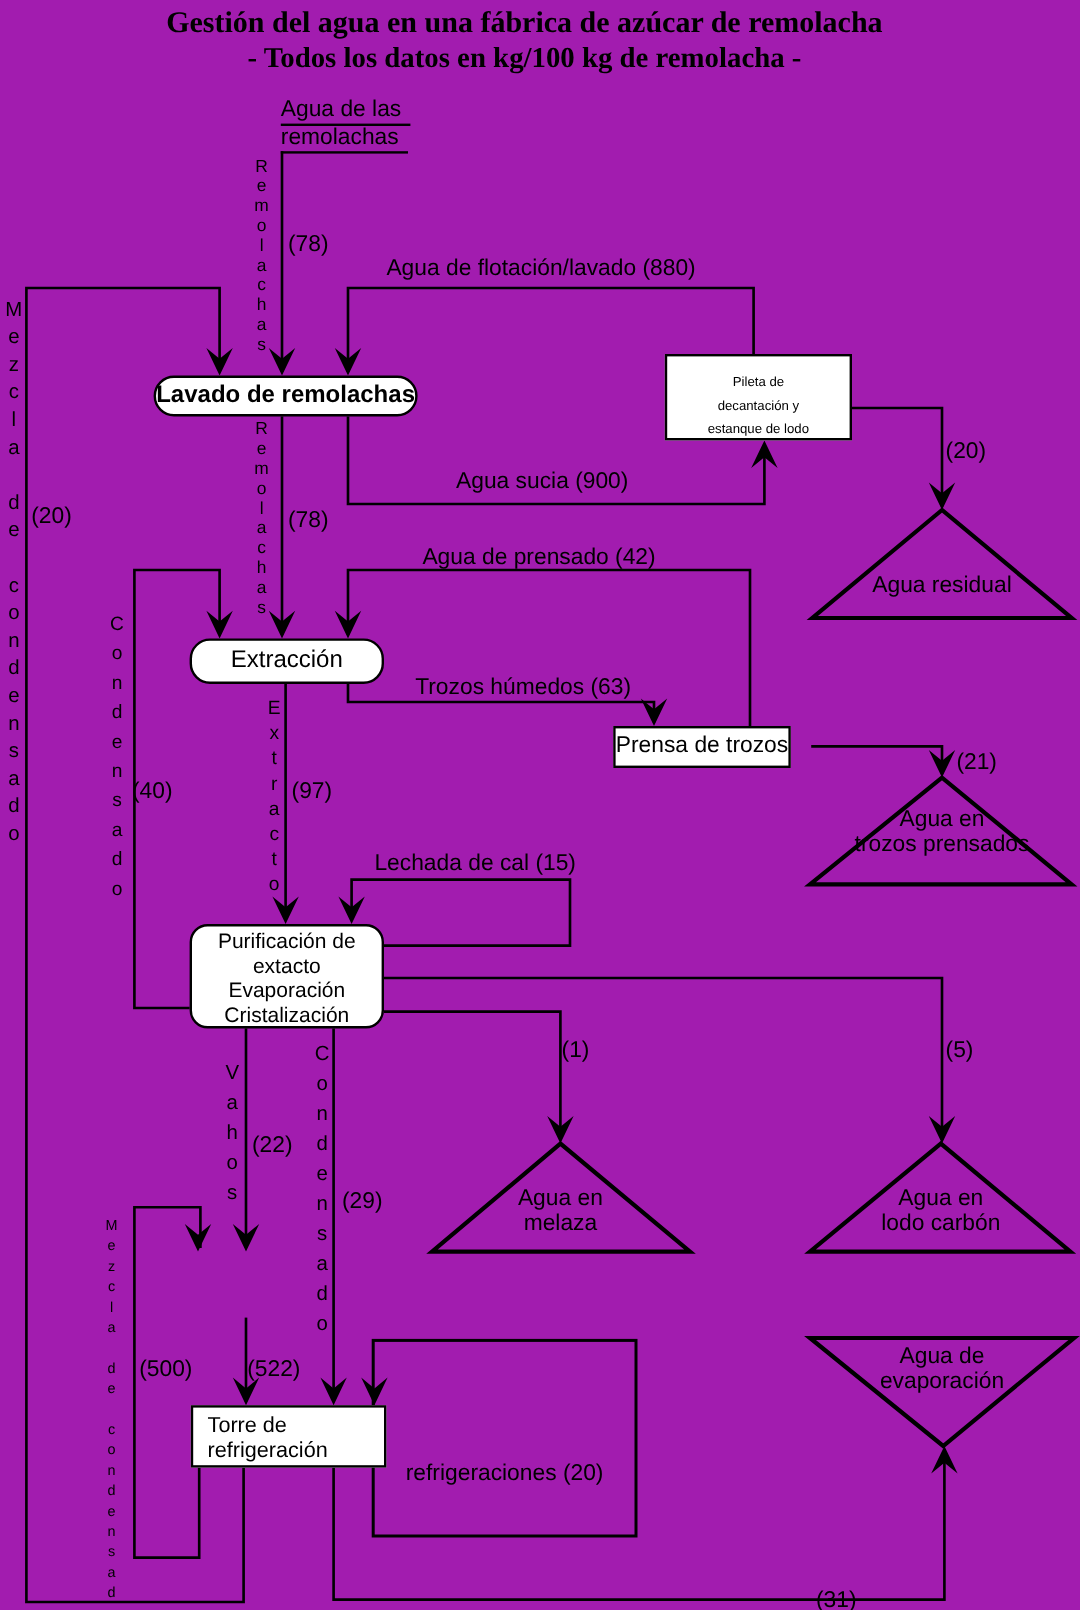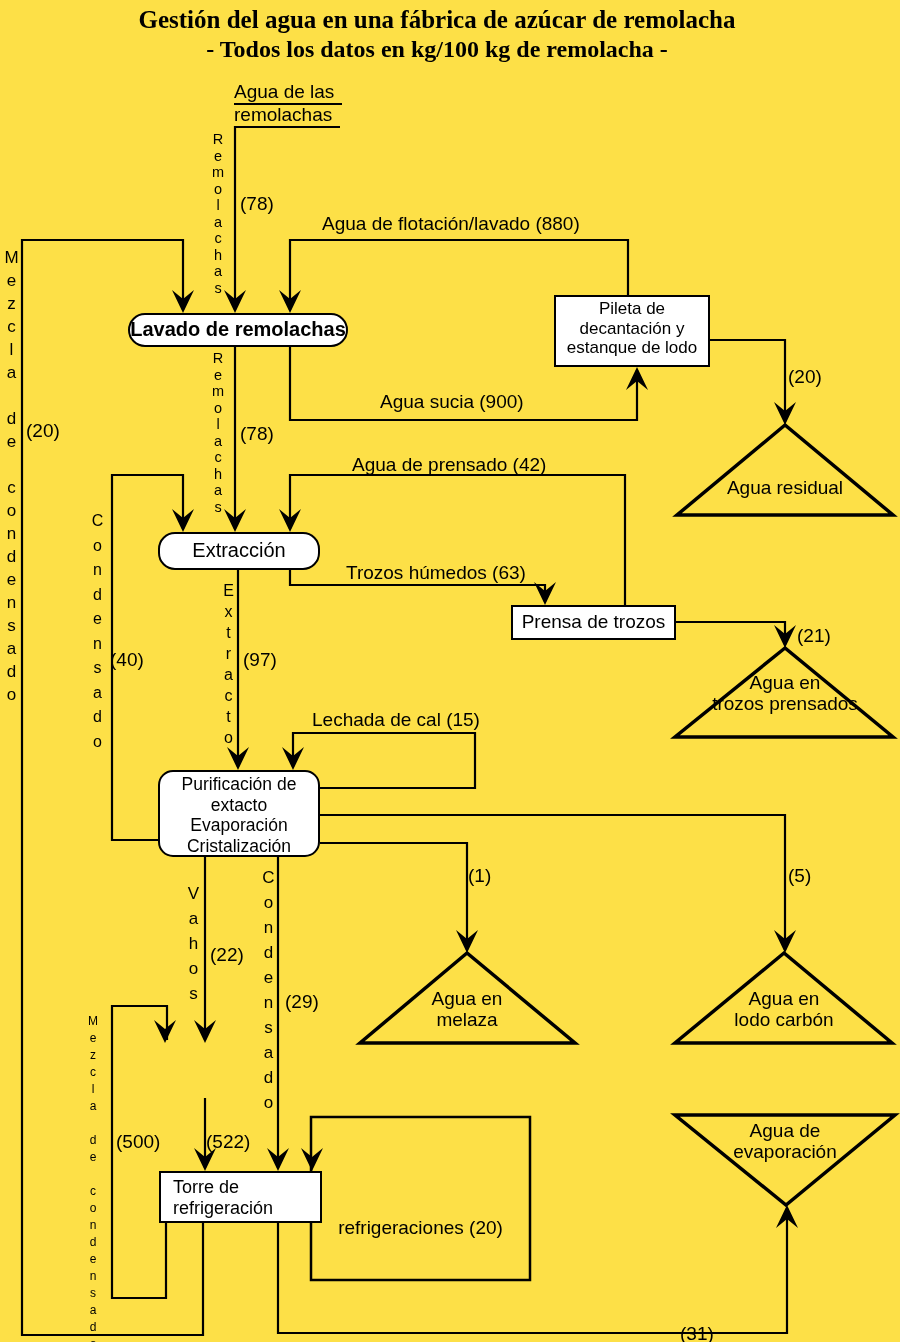--- a/index.html
+++ b/index.html
@@ -1,16 +1,16 @@
 <!DOCTYPE html>
 <html><head>
 <meta charset="utf-8">
 <style>
   html,body{margin:0;padding:0;background:#fff;}
-  #canvas{position:relative;width:900px;height:1342px;background:#fde047;overflow:hidden;
+  #canvas{position:relative;width:900px;height:1342px;background:#a21caf;overflow:hidden;
           font-family:"Liberation Sans",sans-serif;color:#000;}
   #flow-svg{position:absolute;left:0;top:0;z-index:1;}
   .lbl{position:absolute;z-index:3;font-size:19px;white-space:nowrap;line-height:20px;}
   .title{position:absolute;left:0;width:874px;text-align:center;z-index:3;
          font-family:"Liberation Serif",serif;font-weight:bold;}
   .t1{top:6px;font-size:25px;}
   .t2{top:36px;font-size:24px;}
   .src{position:absolute;left:186px;top:82px;z-index:3;font-size:19px;line-height:20px;margin-left:48px;}
   .src-line{display:table;border-bottom:2px solid #000;padding-right:8px;padding-bottom:1px;}
   .vtext{position:absolute;z-index:3;writing-mode:vertical-rl;text-orientation:upright;
@@ -108,31 +108,31 @@
 
   <div class="src">
     <span class="src-line">Agua de las</span>
     <span class="src-line">remolachas</span>
   </div>
 
   <div class="box rbox" style="left:128px;top:313px;width:220px;height:34px;font-size:20px;line-height:29px;font-weight:bold;">
     <span>Lavado de remolachas</span>
   </div>
 
-  <div class="box" style="left:554px;top:295px;width:156px;height:72px;font-size:17px;line-height:19.5px;padding-top:2px;">
+  <div class="box" style="left:554px;top:295px;width:156px;height:72px;font-size:11px;line-height:19.5px;padding-top:13px;">
     <span class="blk">Pileta de</span>
     <span class="blk">decantación y</span>
     <span class="blk">estanque de lodo</span>
   </div>
 
   <div class="box rbox" style="left:158px;top:532px;width:162px;height:38px;font-size:20px;line-height:33px;">
     <span>Extracción</span>
   </div>
 
-  <div class="box" style="left:511px;top:605px;width:165px;height:35px;font-size:19px;line-height:30px;">
+  <div class="box" style="left:511px;top:605px;width:148px;height:35px;font-size:19px;line-height:30px;">
     <span>Prensa de trozos</span>
   </div>
 
   <div class="box rbox" style="left:158px;top:770px;width:162px;height:87px;font-size:17.5px;line-height:20.5px;padding-top:2px;border-radius:15px;">
     <span class="blk">Purificación de</span>
     <span class="blk">extacto</span>
     <span class="blk">Evaporación</span>
     <span class="blk">Cristalización</span>
   </div>
 

